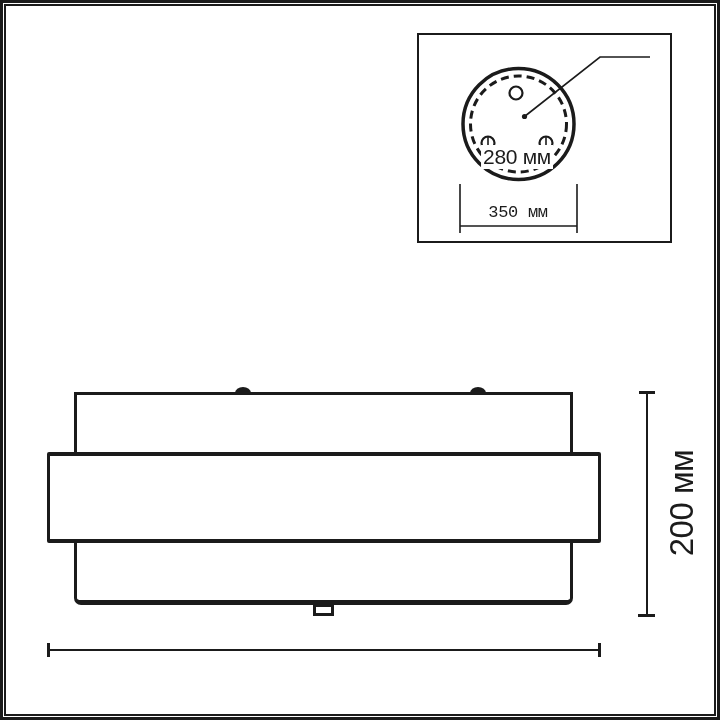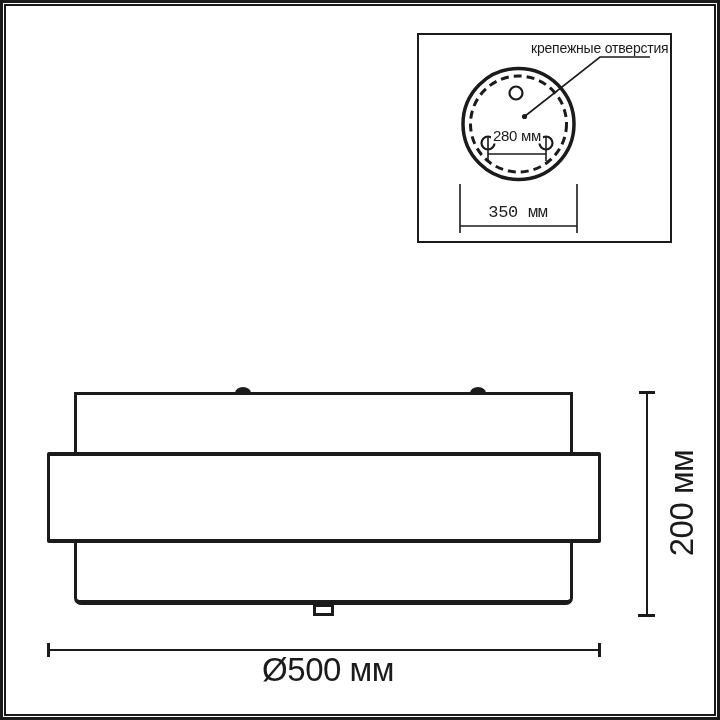--- a/index.html
+++ b/index.html
@@ -25,21 +25,21 @@
   }
   .inset-svg{position:absolute;left:0;top:0;}
   .inset-label{
     position:absolute;left:112px;top:5px;
     font-size:14px;letter-spacing:-0.2px;white-space:nowrap;
   }
   .dim-label-small{
     position:absolute;transform:translate(-50%,-50%);
     background:var(--bg);padding:0 2px;white-space:nowrap;
   }
-  .dim-280{left:98px;top:100px;font-size:15px;letter-spacing:-0.3px;}
+  .dim-280{left:98px;top:122px;font-size:21px;letter-spacing:-0.3px;}
   .dim-350{left:99px;top:177px;font-size:17px;letter-spacing:-0.3px;font-family:Liberation Mono, monospace;}
 
   
   .inner-drum{
     position:absolute;left:74px;top:392px;width:499px;height:213px;
     box-sizing:border-box;border:3px solid var(--ink);border-bottom-width:5px;
     border-radius:0 0 7px 7px;background:var(--bg);z-index:2;
   }
   .outer-band{
     position:absolute;left:47px;top:452px;width:554px;height:91px;
@@ -90,33 +90,31 @@
       <circle cx="127" cy="108" r="6.5" fill="none" stroke="#1b1b1b" stroke-width="2.2"></circle>
       <circle cx="105.5" cy="81.5" r="2.6" fill="#1b1b1b"></circle>
       <polyline points="105.5,81.5 181,22 231,22" fill="none" stroke="#1b1b1b" stroke-width="1.6"></polyline>
       <line x1="69" y1="101" x2="69" y2="126" stroke="#1b1b1b" stroke-width="1.6"></line>
       <line x1="127" y1="101" x2="127" y2="126" stroke="#1b1b1b" stroke-width="1.6"></line>
       <line x1="69" y1="119" x2="127" y2="119" stroke="#1b1b1b" stroke-width="1.6"></line>
       <line x1="41" y1="149" x2="41" y2="198" stroke="#1b1b1b" stroke-width="1.6"></line>
       <line x1="158" y1="149" x2="158" y2="198" stroke="#1b1b1b" stroke-width="1.6"></line>
       <line x1="41" y1="191" x2="158" y2="191" stroke="#1b1b1b" stroke-width="1.6"></line>
     </svg>
-    <div class="inset-label">крепежные отверстия</div>
     <div class="dim-label-small dim-280">280 мм</div>
     <div class="dim-label-small dim-350">350 мм</div>
   </div>
 
   <div class="bottom-latch"></div>
   <div class="inner-drum"></div>
   <div class="outer-band"></div>
   <div class="screw-cap screw-left"></div>
   <div class="screw-cap screw-right"></div>
 
   <div class="dim v-dim-line"></div>
   <div class="dim v-dim-tick-top"></div>
   <div class="dim v-dim-tick-bottom"></div>
   <div class="dim-label-big height-label">200 мм</div>
 
   <div class="dim h-dim-line"></div>
   <div class="dim h-dim-tick-left"></div>
   <div class="dim h-dim-tick-right"></div>
-  <div class="dim-label-big diameter-label">Ø500 мм</div>
 </div>
 
 </body></html>

